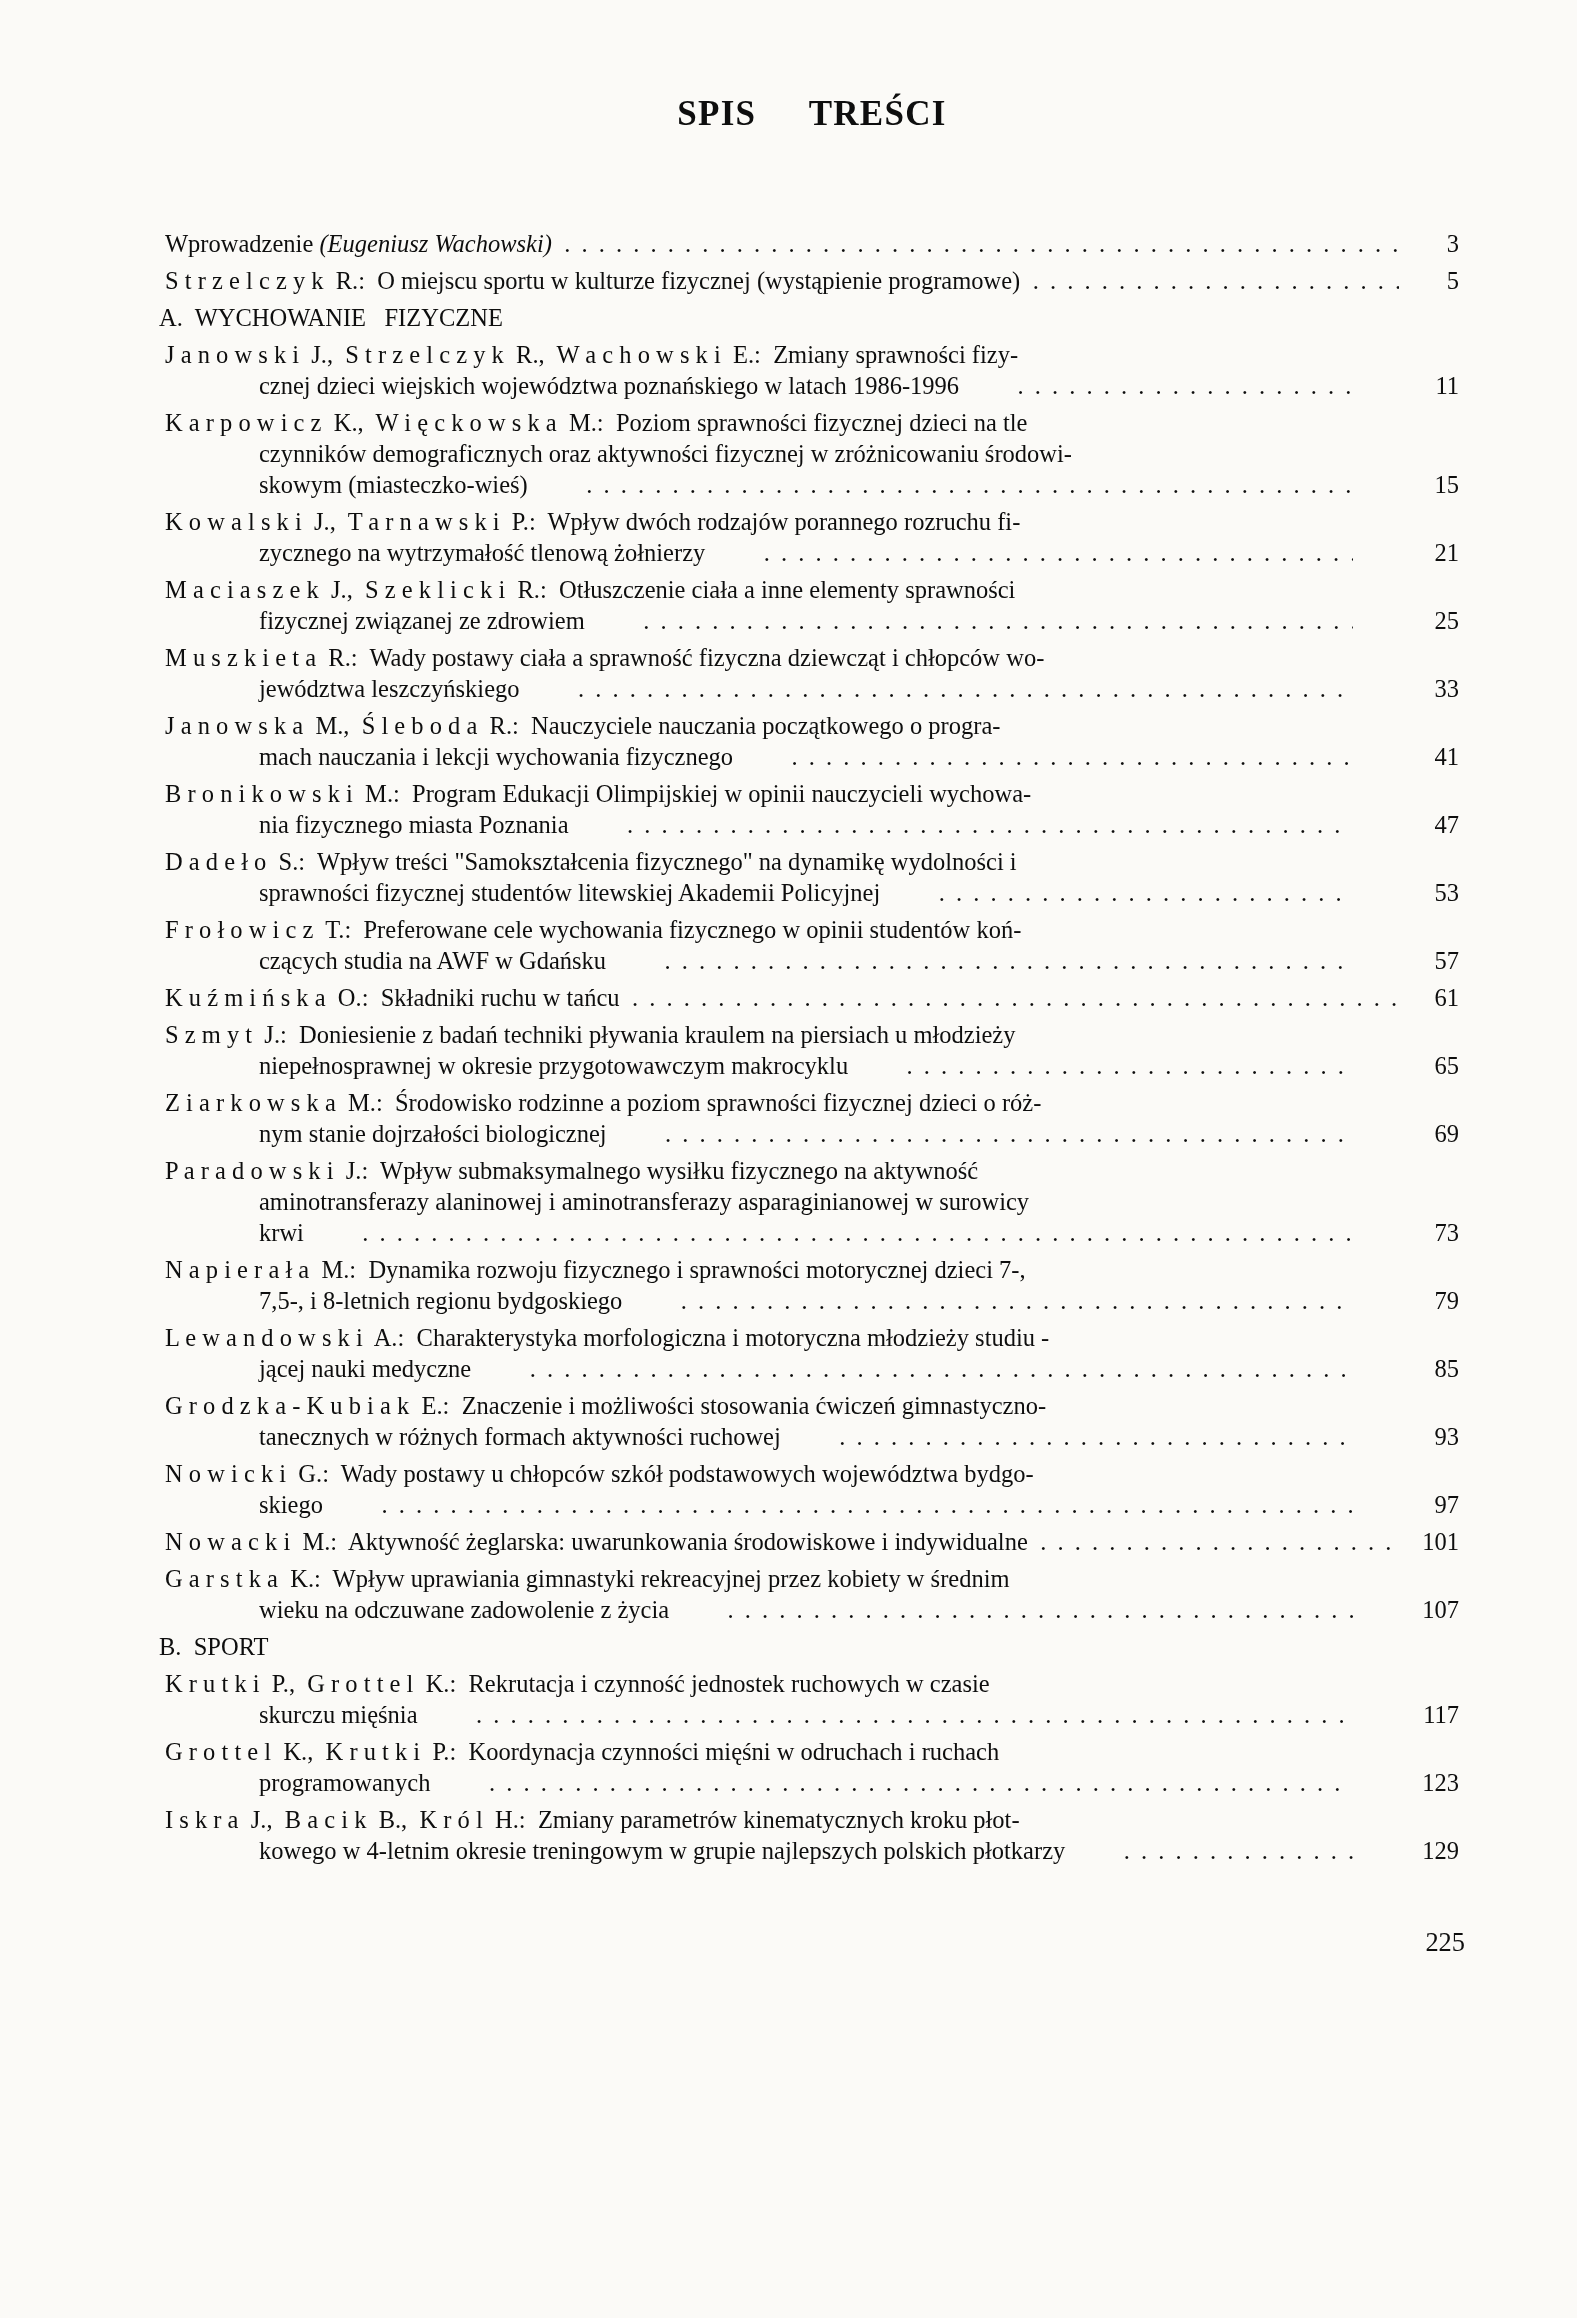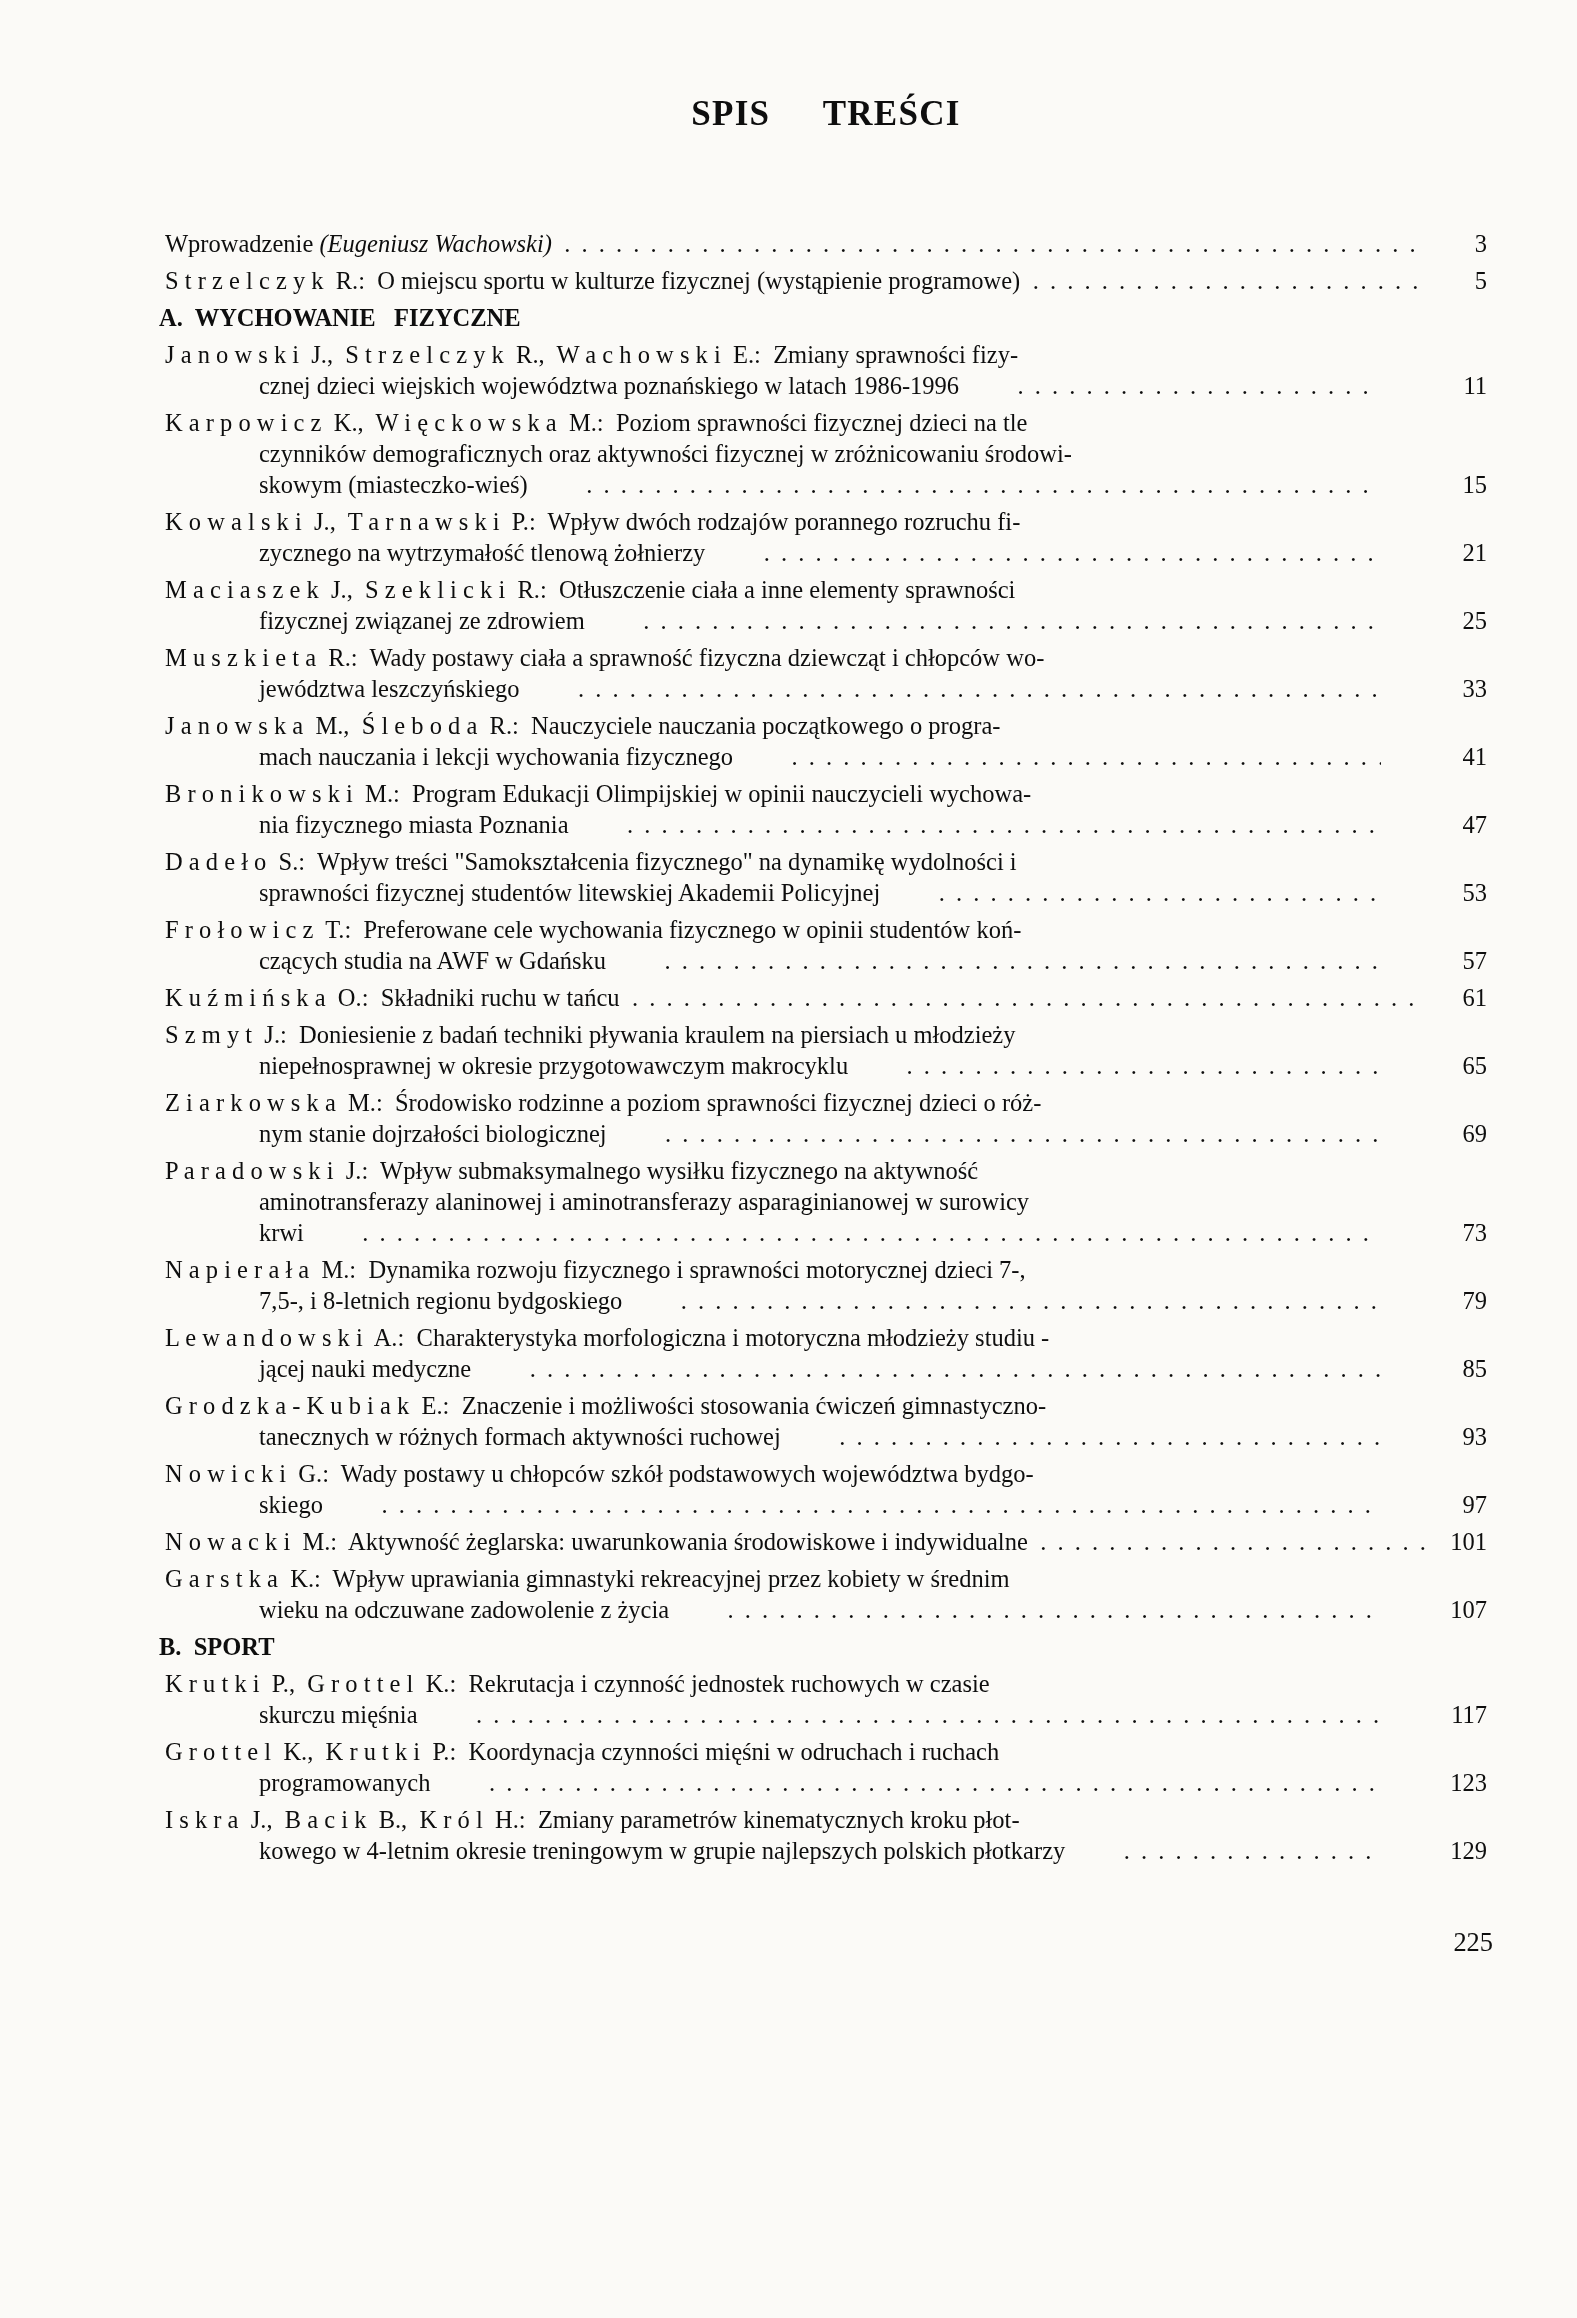--- a/index.html
+++ b/index.html
@@ -5,21 +5,21 @@
   * { margin: 0; padding: 0; box-sizing: border-box; }
   html { background: #e9e8e4; }
   body {
     width: 1577px; height: 2319px;
     background: #fbfaf7;
     font-family: "Liberation Serif", "DejaVu Serif", serif;
     color: #0e0e0e;
     position: relative;
     overflow: hidden;
   }
-  .page { padding: 94px 84px 0 159px; }
+  .page { padding: 94px 112px 0 159px; }
   .title {
     text-align: center;
     font-size: 35px;
     font-weight: bold;
     letter-spacing: 1.3px;
     word-spacing: 16.4px;
     white-space: pre;
     margin-bottom: 94px;
   }
   .entries { font-size: 24.5px; line-height: 31px; }
@@ -34,21 +34,21 @@
     white-space: pre;
     letter-spacing: 2.5px;
     padding-left: 3.8px;
   }
   .pagenum {
     flex: 0 0 auto;
     min-width: 60px;
     text-align: right;
     white-space: pre;
   }
-  .section-header { font-weight: bold; white-space: pre; text-align: center; }
+  .section-header { font-weight: normal; white-space: pre; text-align: center; }
   .footer-page {
     margin-top: 61px;
     text-align: right;
     font-size: 26.4px;
   }
   em { font-style: italic; }
 </style>
 </head>
 <body>
 

